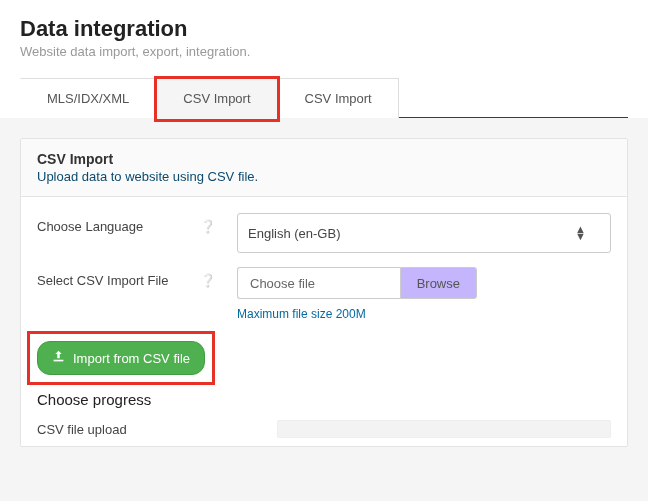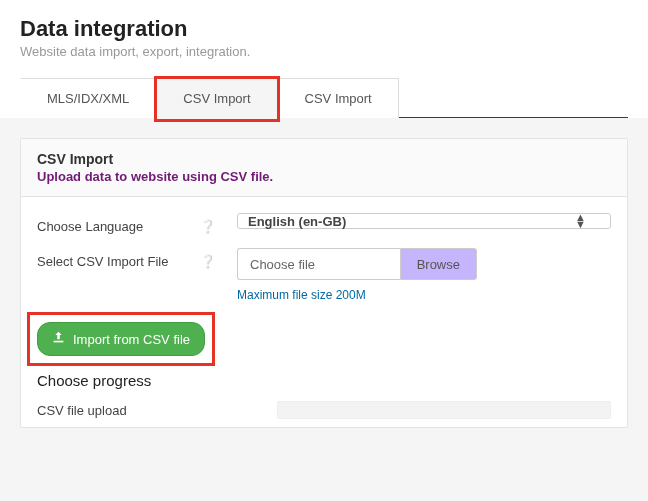--- a/index.html
+++ b/index.html
@@ -78,23 +78,22 @@
       border-bottom: 1px solid #e3e3e3;
       background: #fafafa;
     }
     .panel-title {
       font-size: 14px;
       font-weight: 700;
       color: #333;
     }
     .panel-desc {
       font-size: 13px;
-      color: #701a75;
+      color: #0c4a6e;
       margin-top: 2px;
-      font-weight: bold;
     }
     .panel-body {
       padding: 16px 16px 8px 16px;
     }
     .form-row {
       display: flex;
       align-items: flex-start;
       margin-bottom: 14px;
       font-size: 13px;
       color: #444;
@@ -109,33 +108,32 @@
     }
     .help-icon {
       color: #aaa;
       font-size: 13px;
     }
     .form-control {
       flex: 1;
     }
     .select {
       width: 100%;
-      height: 16px;
+      height: 40px;
       border: 1px solid #ccc;
       border-radius: 3px;
       padding: 0 24px 0 10px;
       font-size: 13px;
       color: #444;
       background: #fff;
       position: relative;
       display: flex;
       align-items: center;
       justify-content: space-between;
       cursor: pointer;
-      font-weight: bold;
     }
     .select-caret {
       font-size: 11px;
       color: #555;
       line-height: 7px;
     }
     .file-picker {
       display: flex;
       width: 240px;
     }

